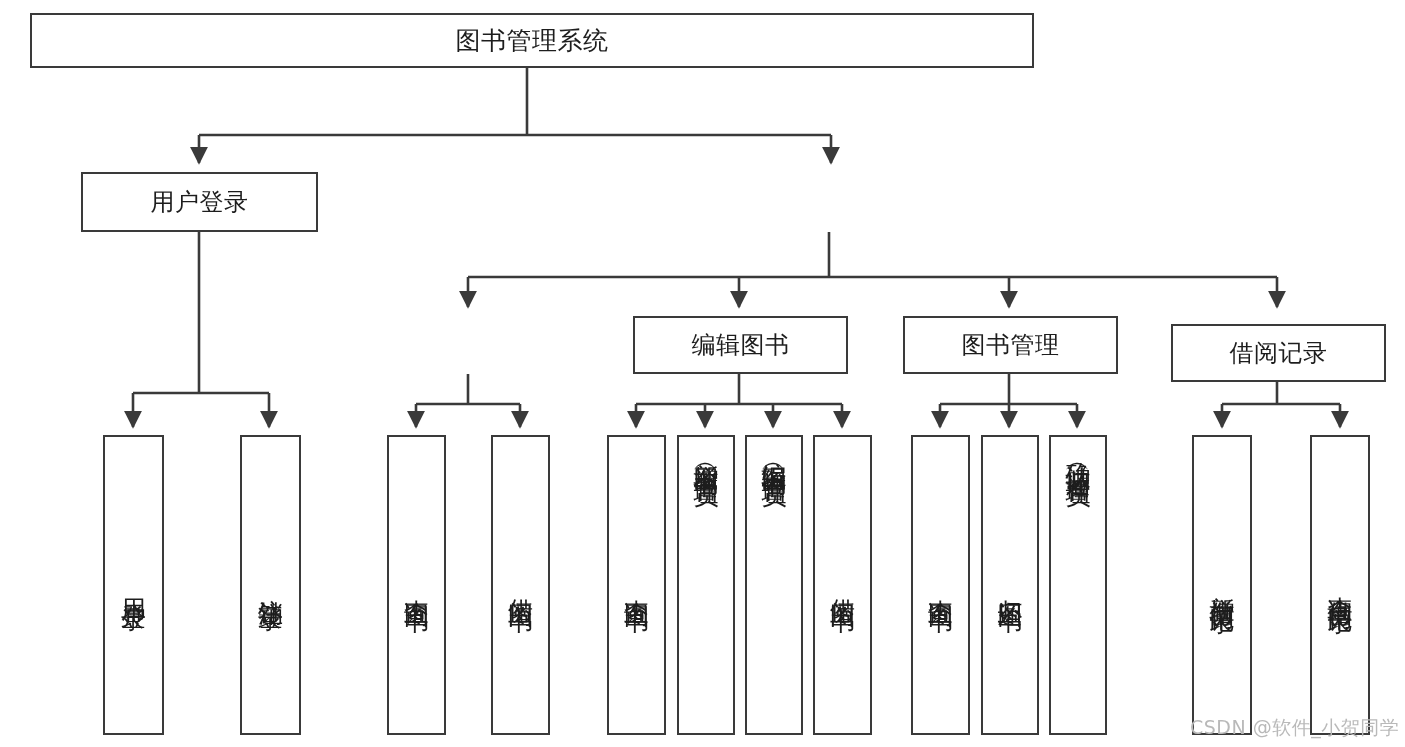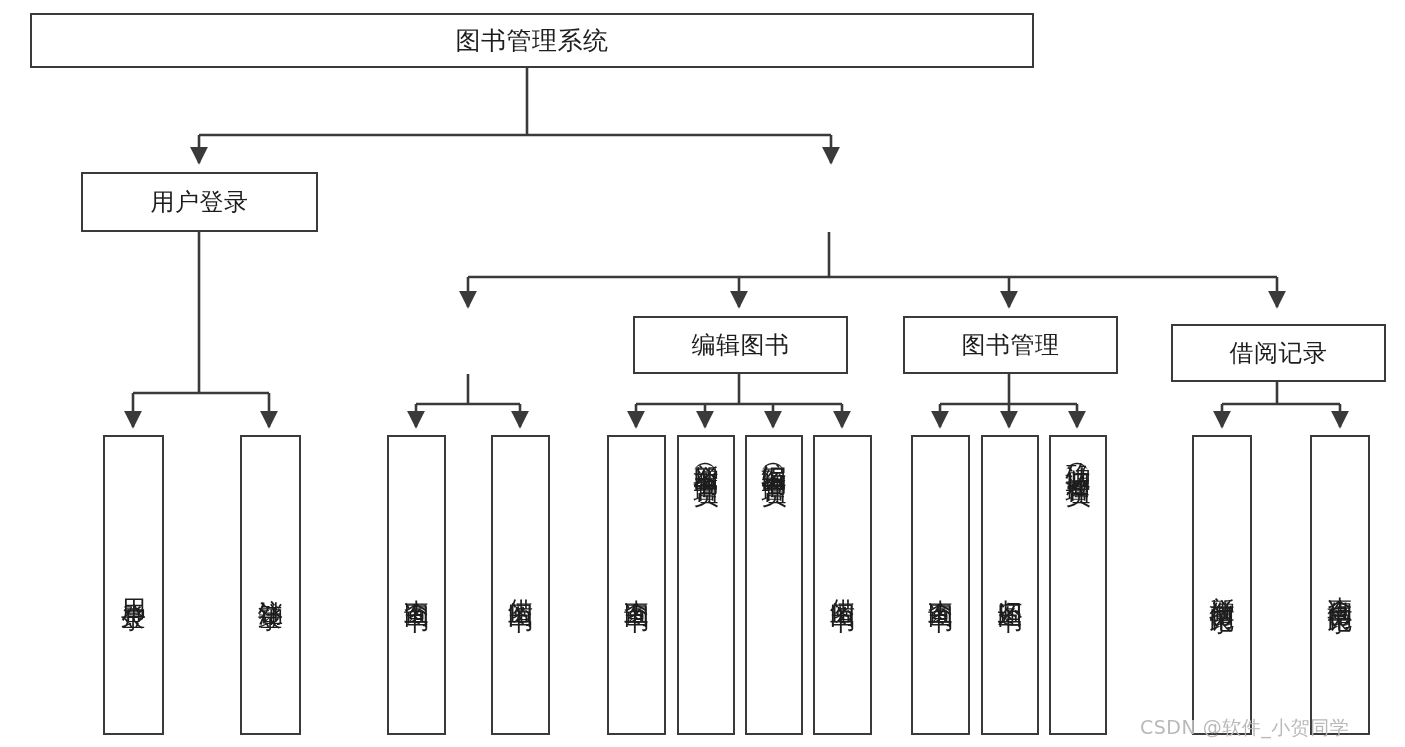--- a/index.html
+++ b/index.html
@@ -198,15 +198,15 @@
   </div>
 
   <div class="node v mid" style="left:1192px; top:435px; width:60px; height:300px;">
     <span class="label">新增借阅记录</span>
   </div>
 
   <div class="node v mid" style="left:1310px; top:435px; width:60px; height:300px;">
     <span class="label">查询借阅记录</span>
   </div>
 
-  <div class="watermark" style="left:1140px; top:715px;">CSDN @软件_小贺同学</div>
+  <div class="watermark" style="left:1190px; top:715px;">CSDN @软件_小贺同学</div>
 
 </div>
 
 </body></html>

